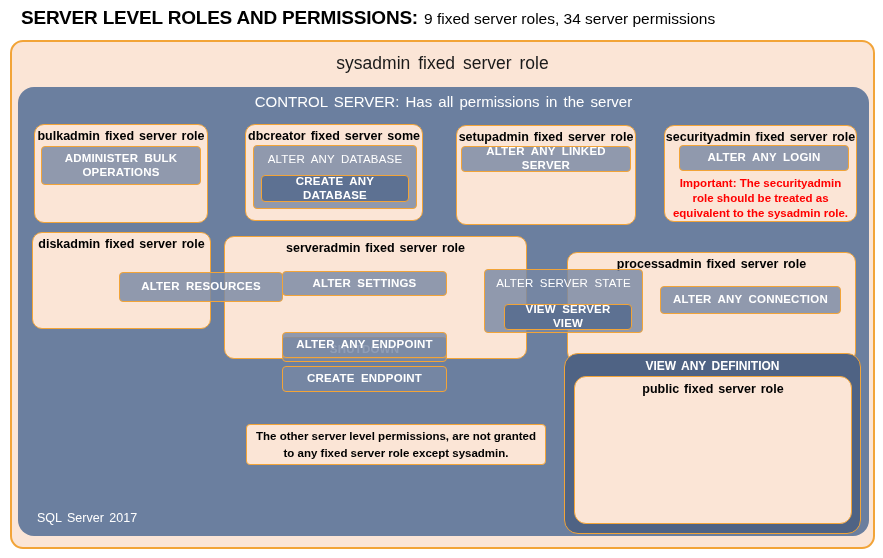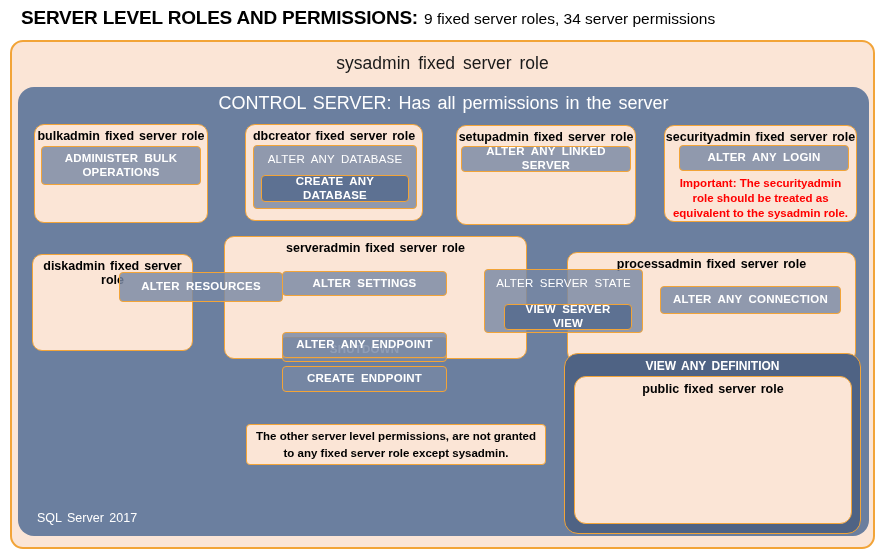--- a/index.html
+++ b/index.html
@@ -19,21 +19,21 @@
   .sysadmin-label {
     position: absolute; top: 11px; left: 0; width: 100%; text-align: center;
     font-size: 17.5px; color: #1a1a1a; word-spacing: 3px;
   }
   .control-box {
     position: absolute; left: 6px; top: 45px; width: 851px; height: 449px;
     background: var(--control-blue); border-radius: 16px;
   }
   .control-title {
     position: absolute; top: 6px; left: 0; width: 100%; text-align: center;
-    color: #fff; font-size: 18px; word-spacing: 2px;
+    color: #fff; font-size: 15px; word-spacing: 2px;
   }
 
   .role-box {
     position: absolute; background: var(--peach);
     border: 1.5px solid var(--accent-border); border-radius: 10px;
   }
   .role-title {
     position: absolute; top: 4px; left: 0; width: 100%; text-align: center;
     font-weight: bold; font-size: 12.5px; color: #000; word-spacing: 1.5px;
   }
@@ -110,39 +110,39 @@
 
     <div class="control-box">
       <div class="control-title">CONTROL SERVER: Has all permissions in the server</div>
 
       <div class="role-box" style="left:16px; top:37px; width:174px; height:99px;">
         <div class="role-title">bulkadmin fixed server role</div>
         <div class="pill" style="left:6px; top:21px; width:160px; height:39px;">ADMINISTER BULK OPERATIONS</div>
       </div>
 
       <div class="role-box" style="left:227px; top:37px; width:178px; height:97px;">
-        <div class="role-title">dbcreator fixed server role</div>
+        <div class="role-title">dbcreator fixed server some</div>
         <div class="pill-group" style="left:7px; top:20px; width:164px; height:64px;">
           <span class="pill-group-label">ALTER ANY DATABASE</span>
           <div class="pill pill-dark" style="left:7px; top:29px; width:148px; height:27px;">CREATE ANY DATABASE</div>
         </div>
       </div>
 
       <div class="role-box" style="left:438px; top:38px; width:180px; height:100px;">
         <div class="role-title">setupadmin fixed server role</div>
         <div class="pill" style="left:4px; top:20px; width:170px; height:26px;">ALTER ANY LINKED SERVER</div>
       </div>
 
       <div class="role-box" style="left:646px; top:38px; width:193px; height:97px;">
         <div class="role-title">securityadmin fixed server role</div>
         <div class="pill" style="left:14px; top:19px; width:170px; height:26px;">ALTER ANY LOGIN</div>
         <div class="warning">Important: The securityadmin role should be treated as equivalent to the sysadmin role.</div>
       </div>
 
-      <div class="role-box" style="left:14px; top:167px; width:161px; height:97px;padding-left:28px;">
+      <div class="role-box" style="left:14px; top:145px; width:179px; height:97px;padding-left:28px;">
         <div class="role-title">diskadmin fixed server role</div>
       </div>
 
       <div class="role-box" style="left:206px; top:149px; width:303px; height:123px;">
         <div class="role-title">serveradmin fixed server role</div>
         <div class="pill" style="left:57px; top:34px; width:165px; height:25px;">ALTER SETTINGS</div>
         <div class="pill" style="left:57px; top:64px; width:165px; height:25px;margin-top:36px;">SHUTDOWN</div>
         <div class="pill" style="left:57px; top:95px; width:165px; height:26px;">ALTER ANY ENDPOINT</div>
         <div class="pill" style="left:57px; top:129px; width:165px; height:26px;">CREATE ENDPOINT</div>
       </div>

